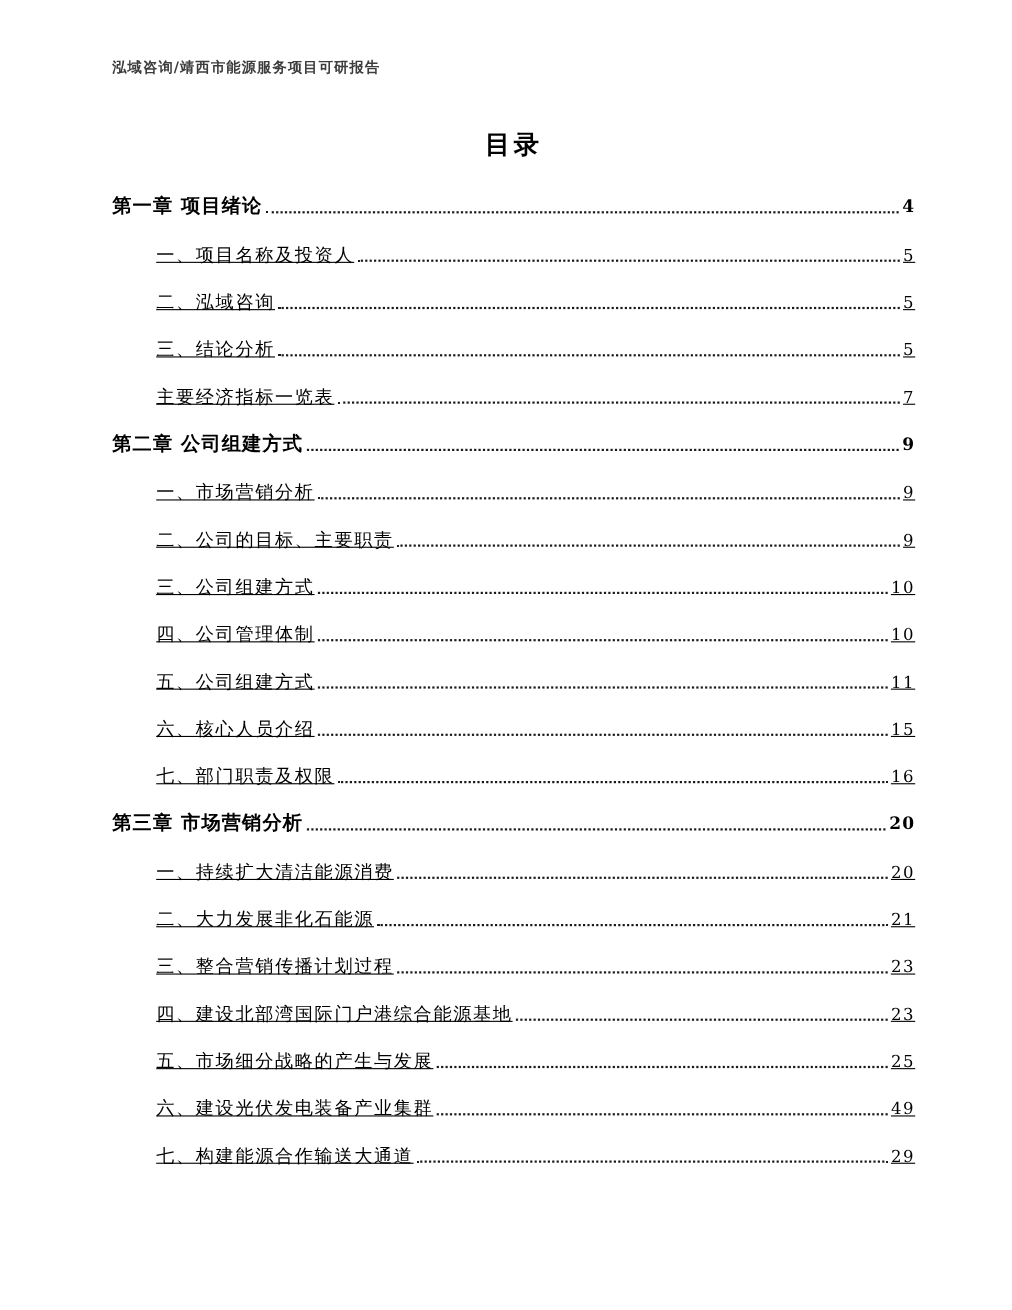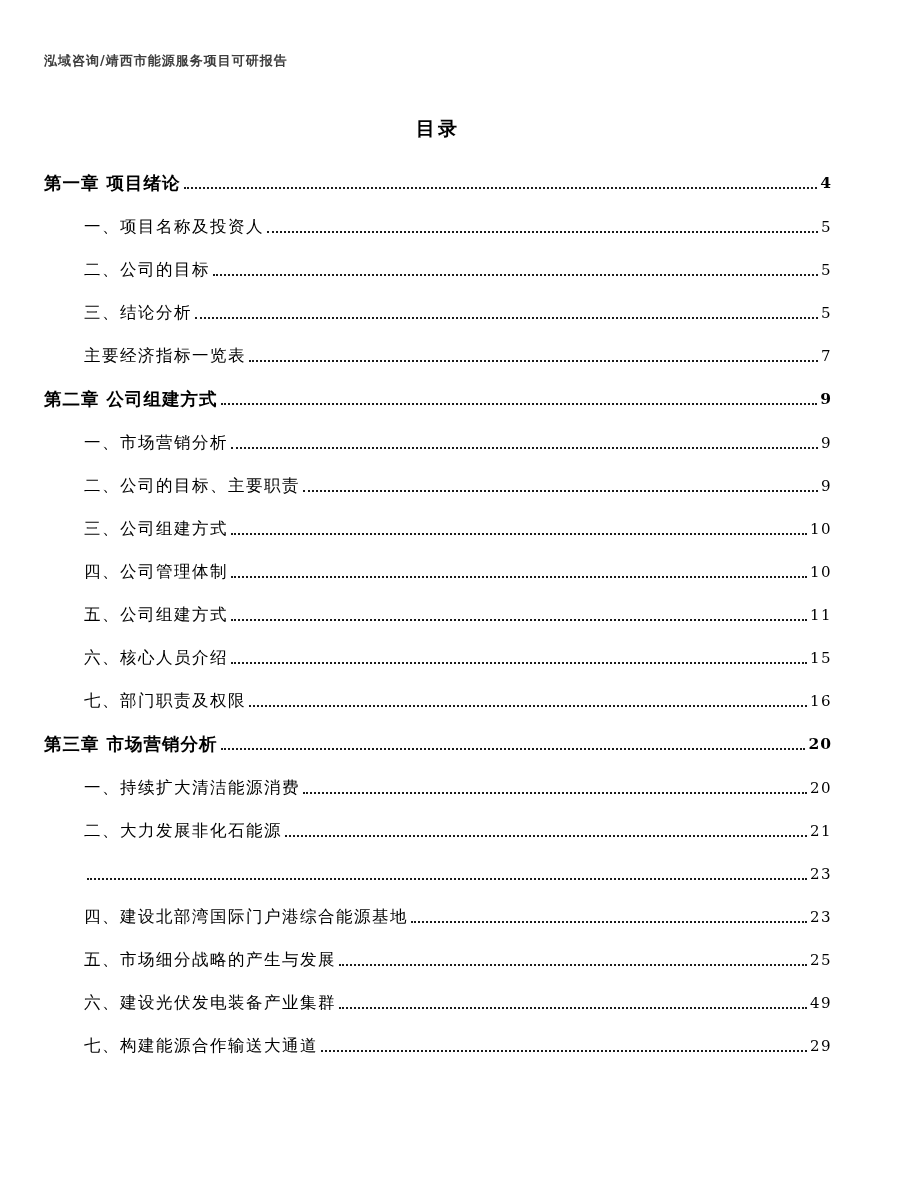--- a/index.html
+++ b/index.html
@@ -9,34 +9,34 @@
     height: 1191px;
     background: #ffffff;
     font-family: "DejaVu Serif", "Liberation Serif", serif;
     color: #000000;
     overflow: hidden;
   }
 
   .page {
     width: 920px;
     height: 1191px;
-    padding: 52px 88px 0 44px;
+    padding: 52px 88px 0 102px;
   }
 
   .doc-header {
     font-size: 13px;
     font-weight: bold;
     color: #3d3d3d;
     letter-spacing: 1px;
   }
 
   .toc-title {
     margin-top: 46px;
     text-align: center;
-    font-size: 19px;
+    font-size: 23px;
     font-weight: bold;
     letter-spacing: 3px;
     color: #000000;
     font-family: Liberation Mono, monospace;
   }
 
   .toc {
     margin-top: 30px;
   }
 
@@ -71,20 +71,21 @@
   .row.chapter .page-num {
     font-weight: bold;
     font-size: 15.5px;
   }
 
   .row.item {
     font-size: 16.5px;
     letter-spacing: 1.5px;
     margin-bottom: 21px;
     padding-left: 40px;
+    text-decoration: underline;
   }
 
   .row .label {
     flex: 0 0 auto;
     white-space: nowrap;
   }
 </style>
 </head>
 <body>
 
@@ -98,21 +99,21 @@
         <span class="label">第一章 项目绪论</span>
         <span class="leader"></span>
         <span class="page-num">4</span>
       </div>
       <div class="row item">
         <span class="label">一、项目名称及投资人</span>
         <span class="leader"></span>
         <span class="page-num">5</span>
       </div>
       <div class="row item">
-        <span class="label">二、公司的目标</span>
+        <span class="label">二、泓域咨询</span>
         <span class="leader"></span>
         <span class="page-num">5</span>
       </div>
       <div class="row item">
         <span class="label">三、结论分析</span>
         <span class="leader"></span>
         <span class="page-num">5</span>
       </div>
       <div class="row item">
         <span class="label">主要经济指标一览表</span>
@@ -168,20 +169,21 @@
         <span class="label">一、持续扩大清洁能源消费</span>
         <span class="leader"></span>
         <span class="page-num">20</span>
       </div>
       <div class="row item">
         <span class="label">二、大力发展非化石能源</span>
         <span class="leader"></span>
         <span class="page-num">21</span>
       </div>
       <div class="row item">
+        <span class="label">三、整合营销传播计划过程</span>
         <span class="leader"></span>
         <span class="page-num">23</span>
       </div>
       <div class="row item">
         <span class="label">四、建设北部湾国际门户港综合能源基地</span>
         <span class="leader"></span>
         <span class="page-num">23</span>
       </div>
       <div class="row item">
         <span class="label">五、市场细分战略的产生与发展</span>

